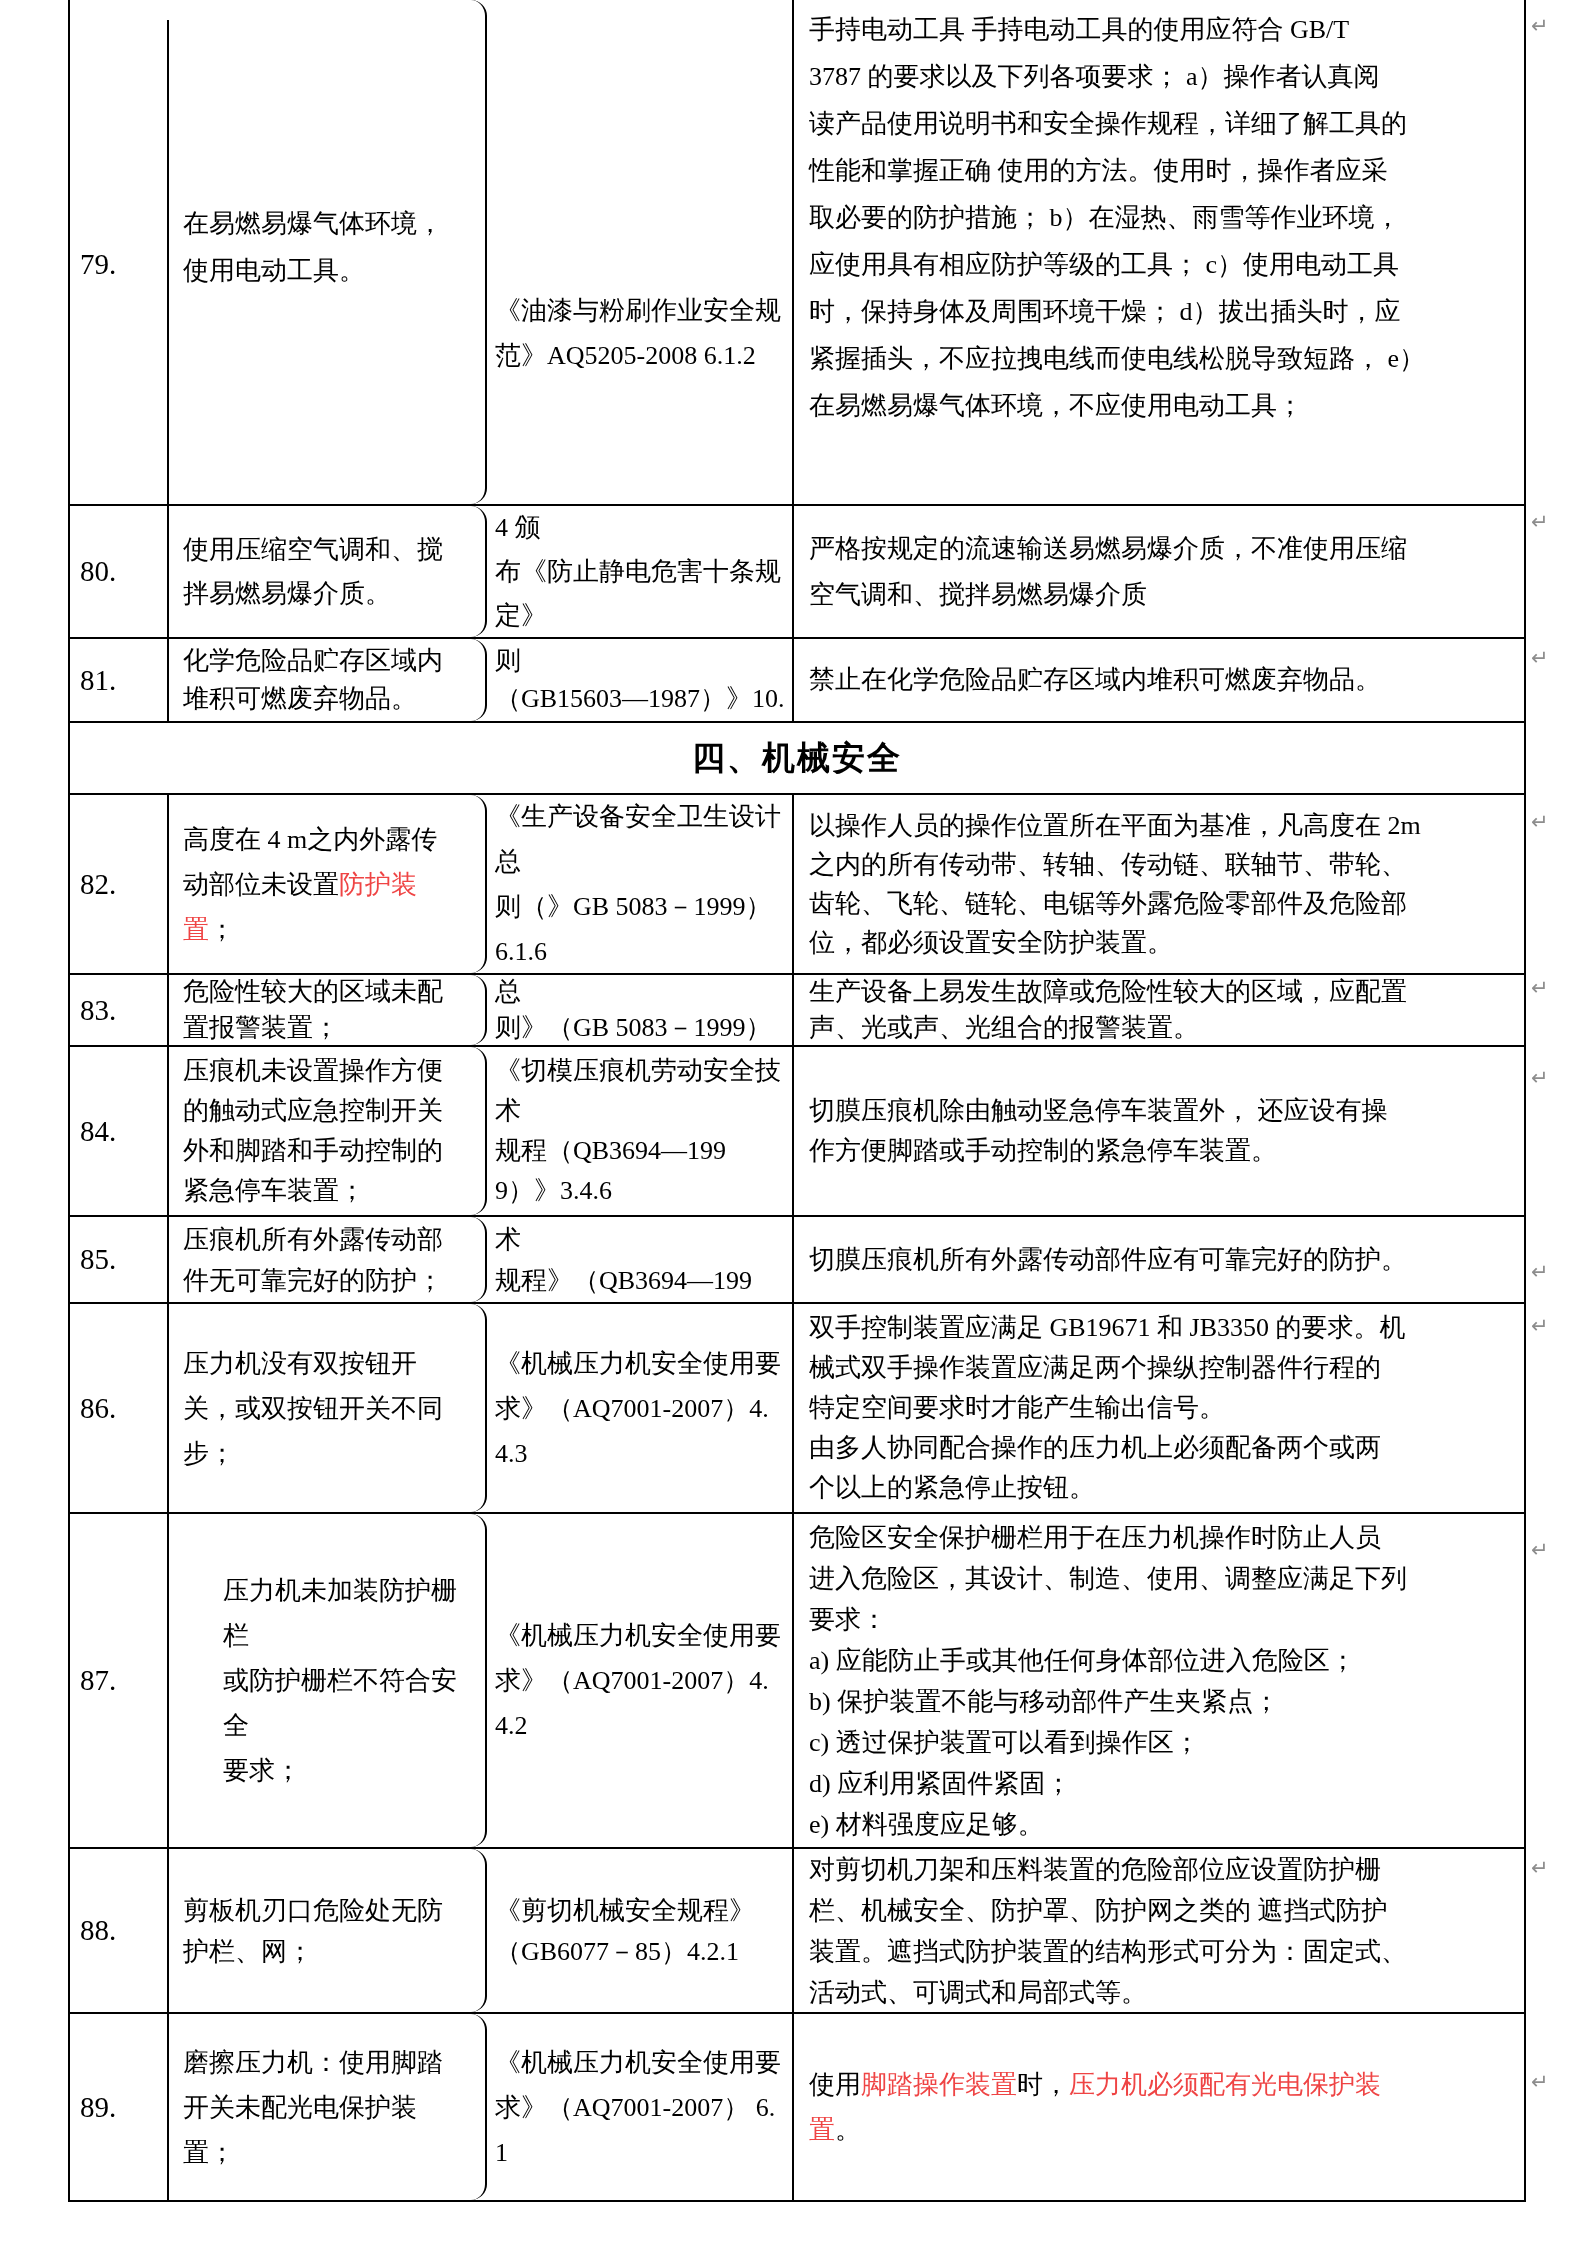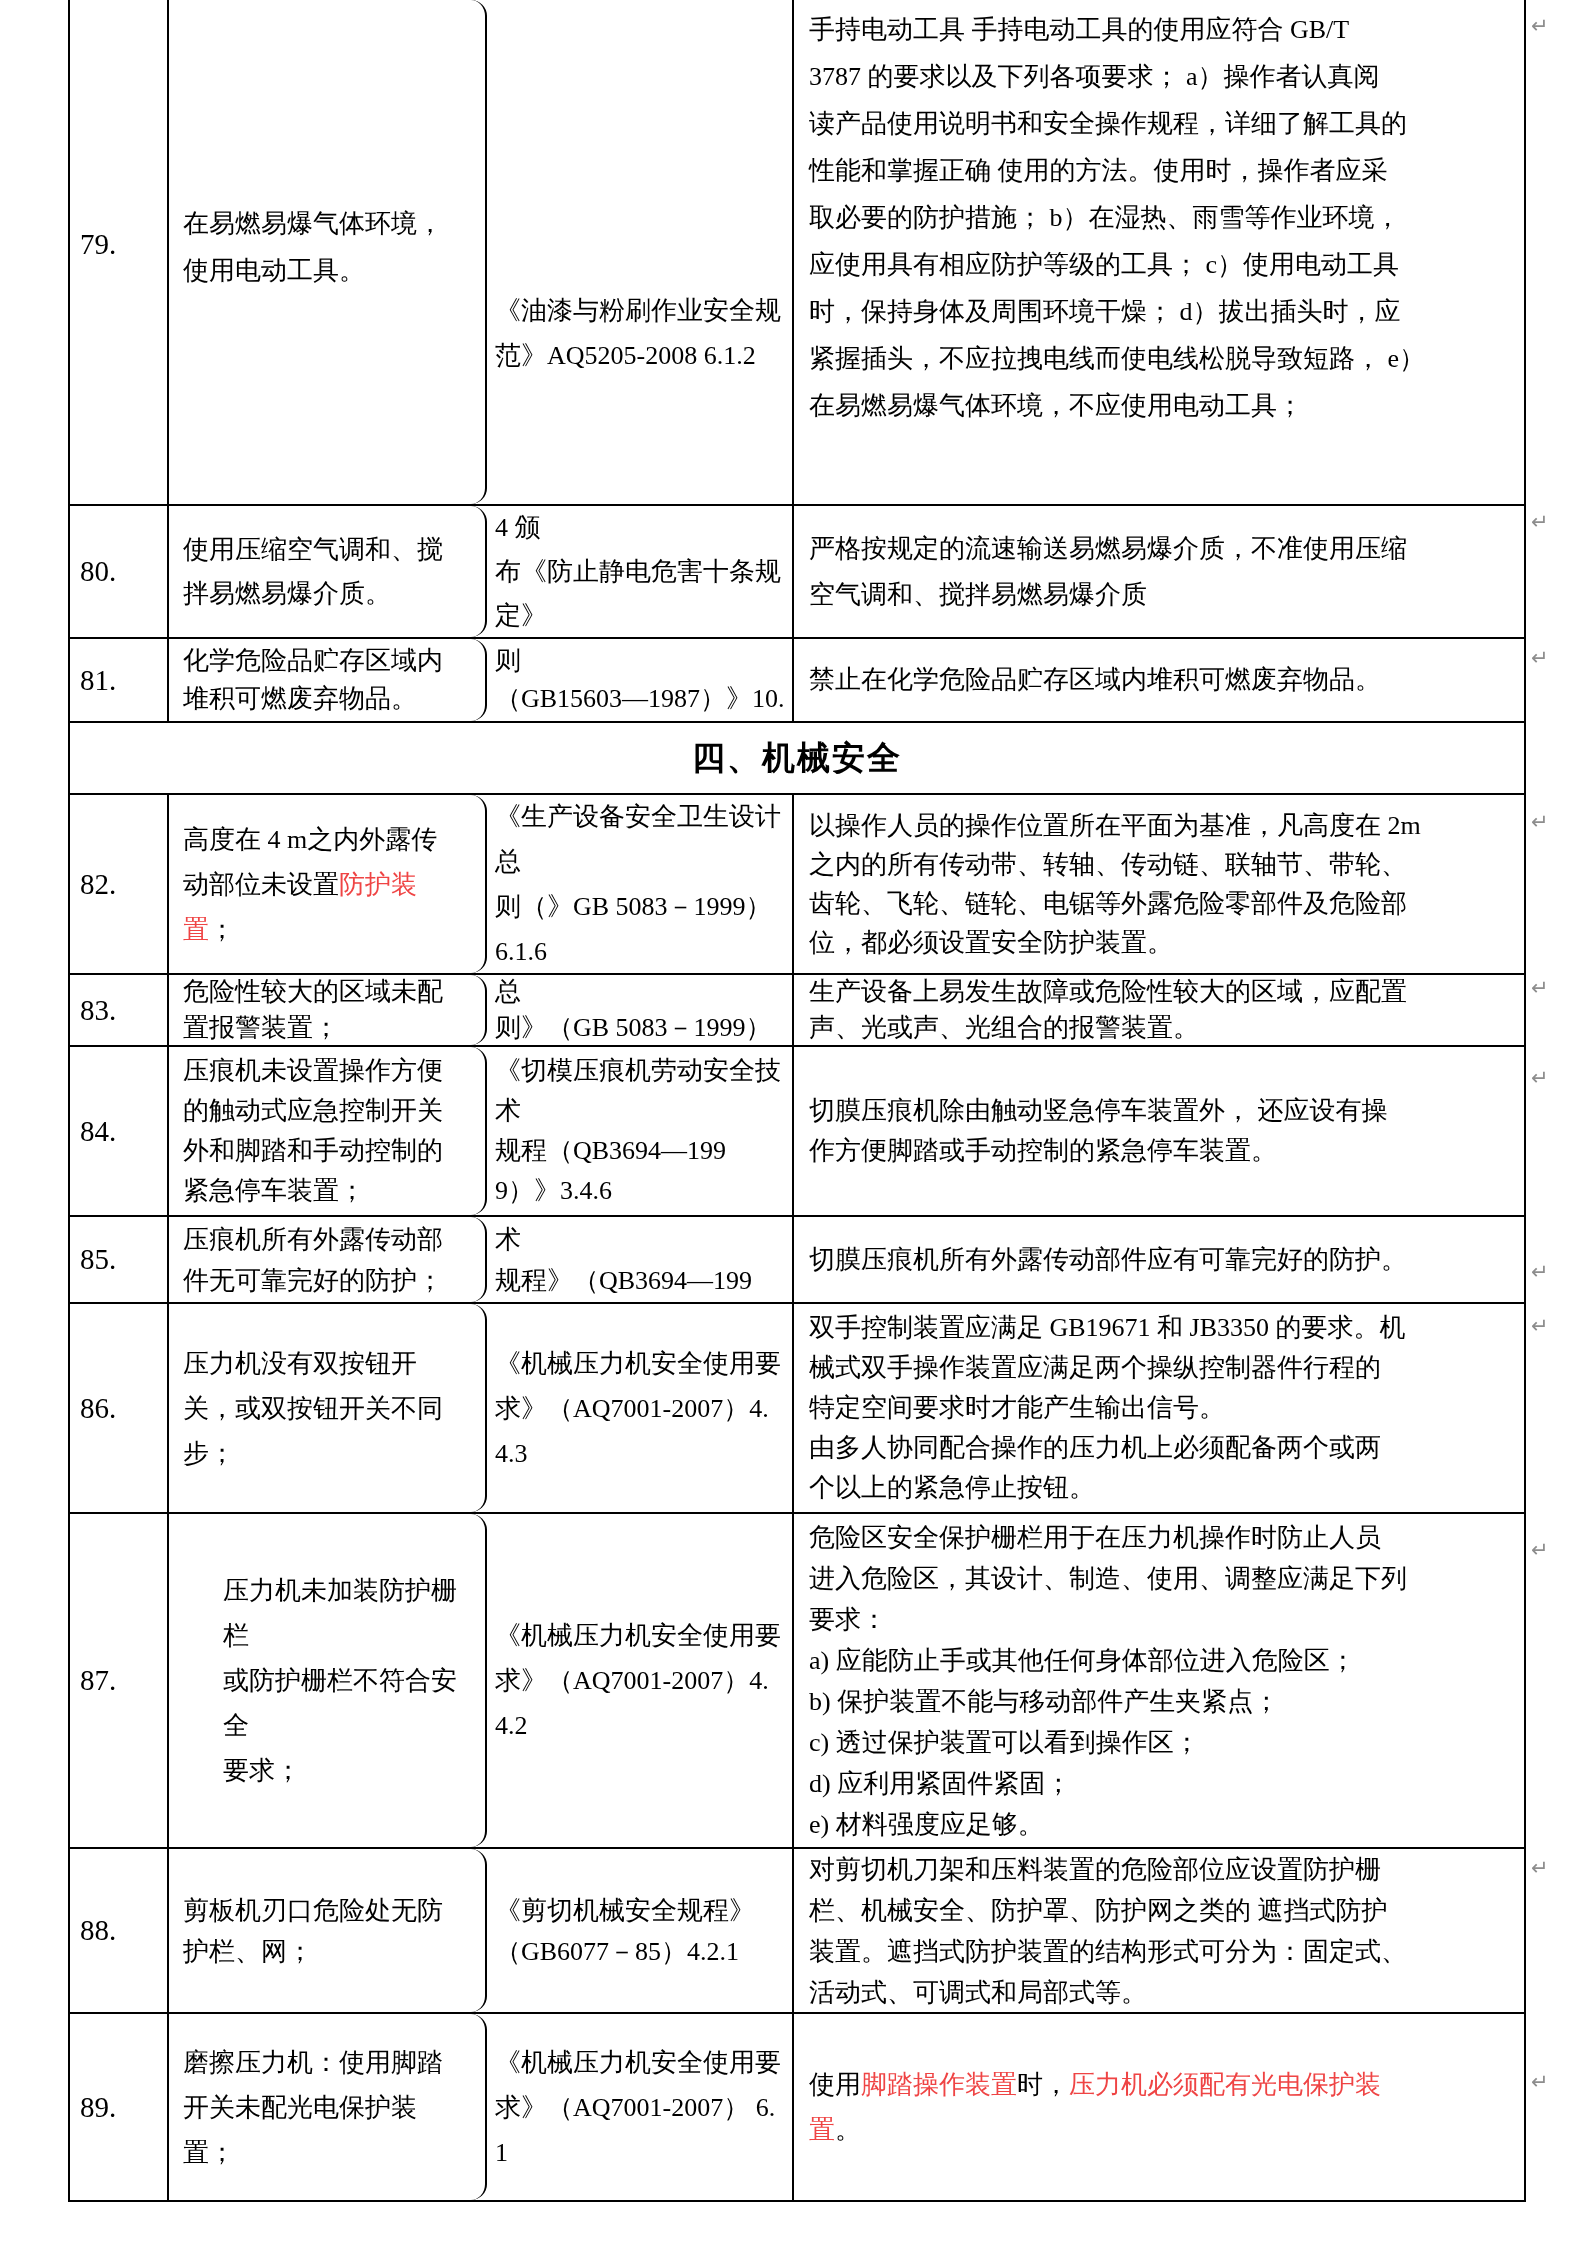--- a/index.html
+++ b/index.html
@@ -51,21 +51,21 @@
     color:#8d8d8d;font-size:21px;line-height:21px;
     font-family:"DejaVu Sans","Liberation Sans",sans-serif;
   }
 </style>
 </head>
 <body>
 
 <div class="page">
   <div class="doc-table" id="table-root">
       <div class="row" style="height: 506px;">
-        <div class="cell col1" style="justify-content: flex-start; padding-top: 222px;">
+        <div class="cell col1" style="justify-content: flex-start; padding-top: 222px; margin-top: 20px;">
           <div class="cell-text"><span>79.</span></div>
         </div>
         <div class="cell col2" style="justify-content: flex-start; padding-top: 200px;">
           <div class="cell-text" style="line-height: 47px;"><span>在易燃易爆气体环境，
 使用电动工具。</span></div>
         </div>
         <div class="cell col3" style="justify-content: flex-start; padding-top: 288px;">
           <div class="cell-text" style="line-height: 45px;"><span>《油漆与粉刷作业安全规
 范》AQ5205-2008 6.1.2</span></div>
         </div>

